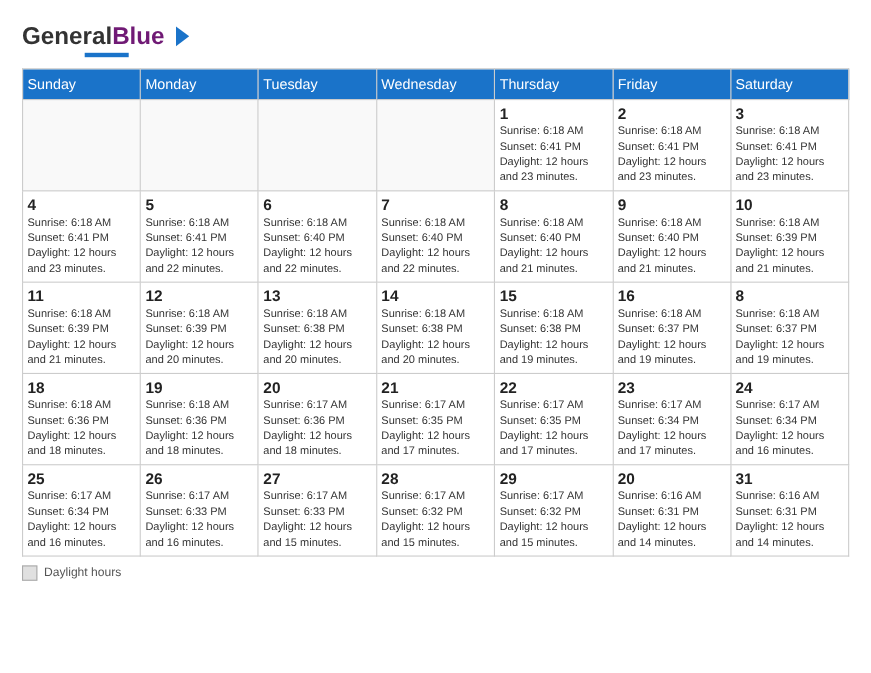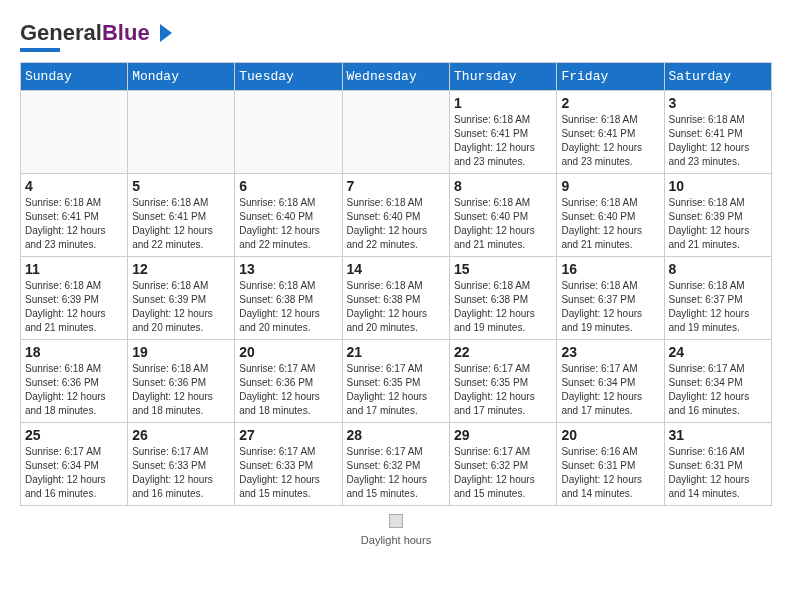--- a/index.html
+++ b/index.html
@@ -12,21 +12,21 @@
     }
     .header {
       display: flex;
       justify-content: space-between;
       align-items: flex-start;
       margin-bottom: 10px;
     }
     .logo {
       display: flex;
       flex-direction: column;
-      align-items: flex-start;
+      align-items: center;
     }
     .logo-line {
       display: flex;
       align-items: center;
     }
     .logo-blue-bar {
       width: 40px;
       height: 4px;
       background: #1a73c9;
       margin-top: 2px;
@@ -49,21 +49,20 @@
       font-size: 11px;
     }
     .calendar th {
       background: #1a73c9;
       color: #fff;
       padding: 6px 4px;
       text-align: left;
       font-size: 13px;
       font-weight: normal;
       border: 1px solid #ccc;
-      font-family: Liberation Mono, monospace;
     }
     .calendar td {
       border: 1px solid #ccc;
       vertical-align: top;
       padding: 4px;
       width: 108px;
       min-height: 80px;
       height: 80px;
       background: #fff;
     }
@@ -81,21 +80,20 @@
       color: #333;
       line-height: 1.4;
     }
     .footer {
       margin-top: 8px;
       font-size: 11px;
       color: #555;
       display: flex;
       align-items: center;
       gap: 6px;
-      flex-direction: column;
     }
     .footer-box {
       width: 14px;
       height: 14px;
       background: #e0e0e0;
       border: 1px solid #aaa;
     }
   </style>
 </head>
 <body>

